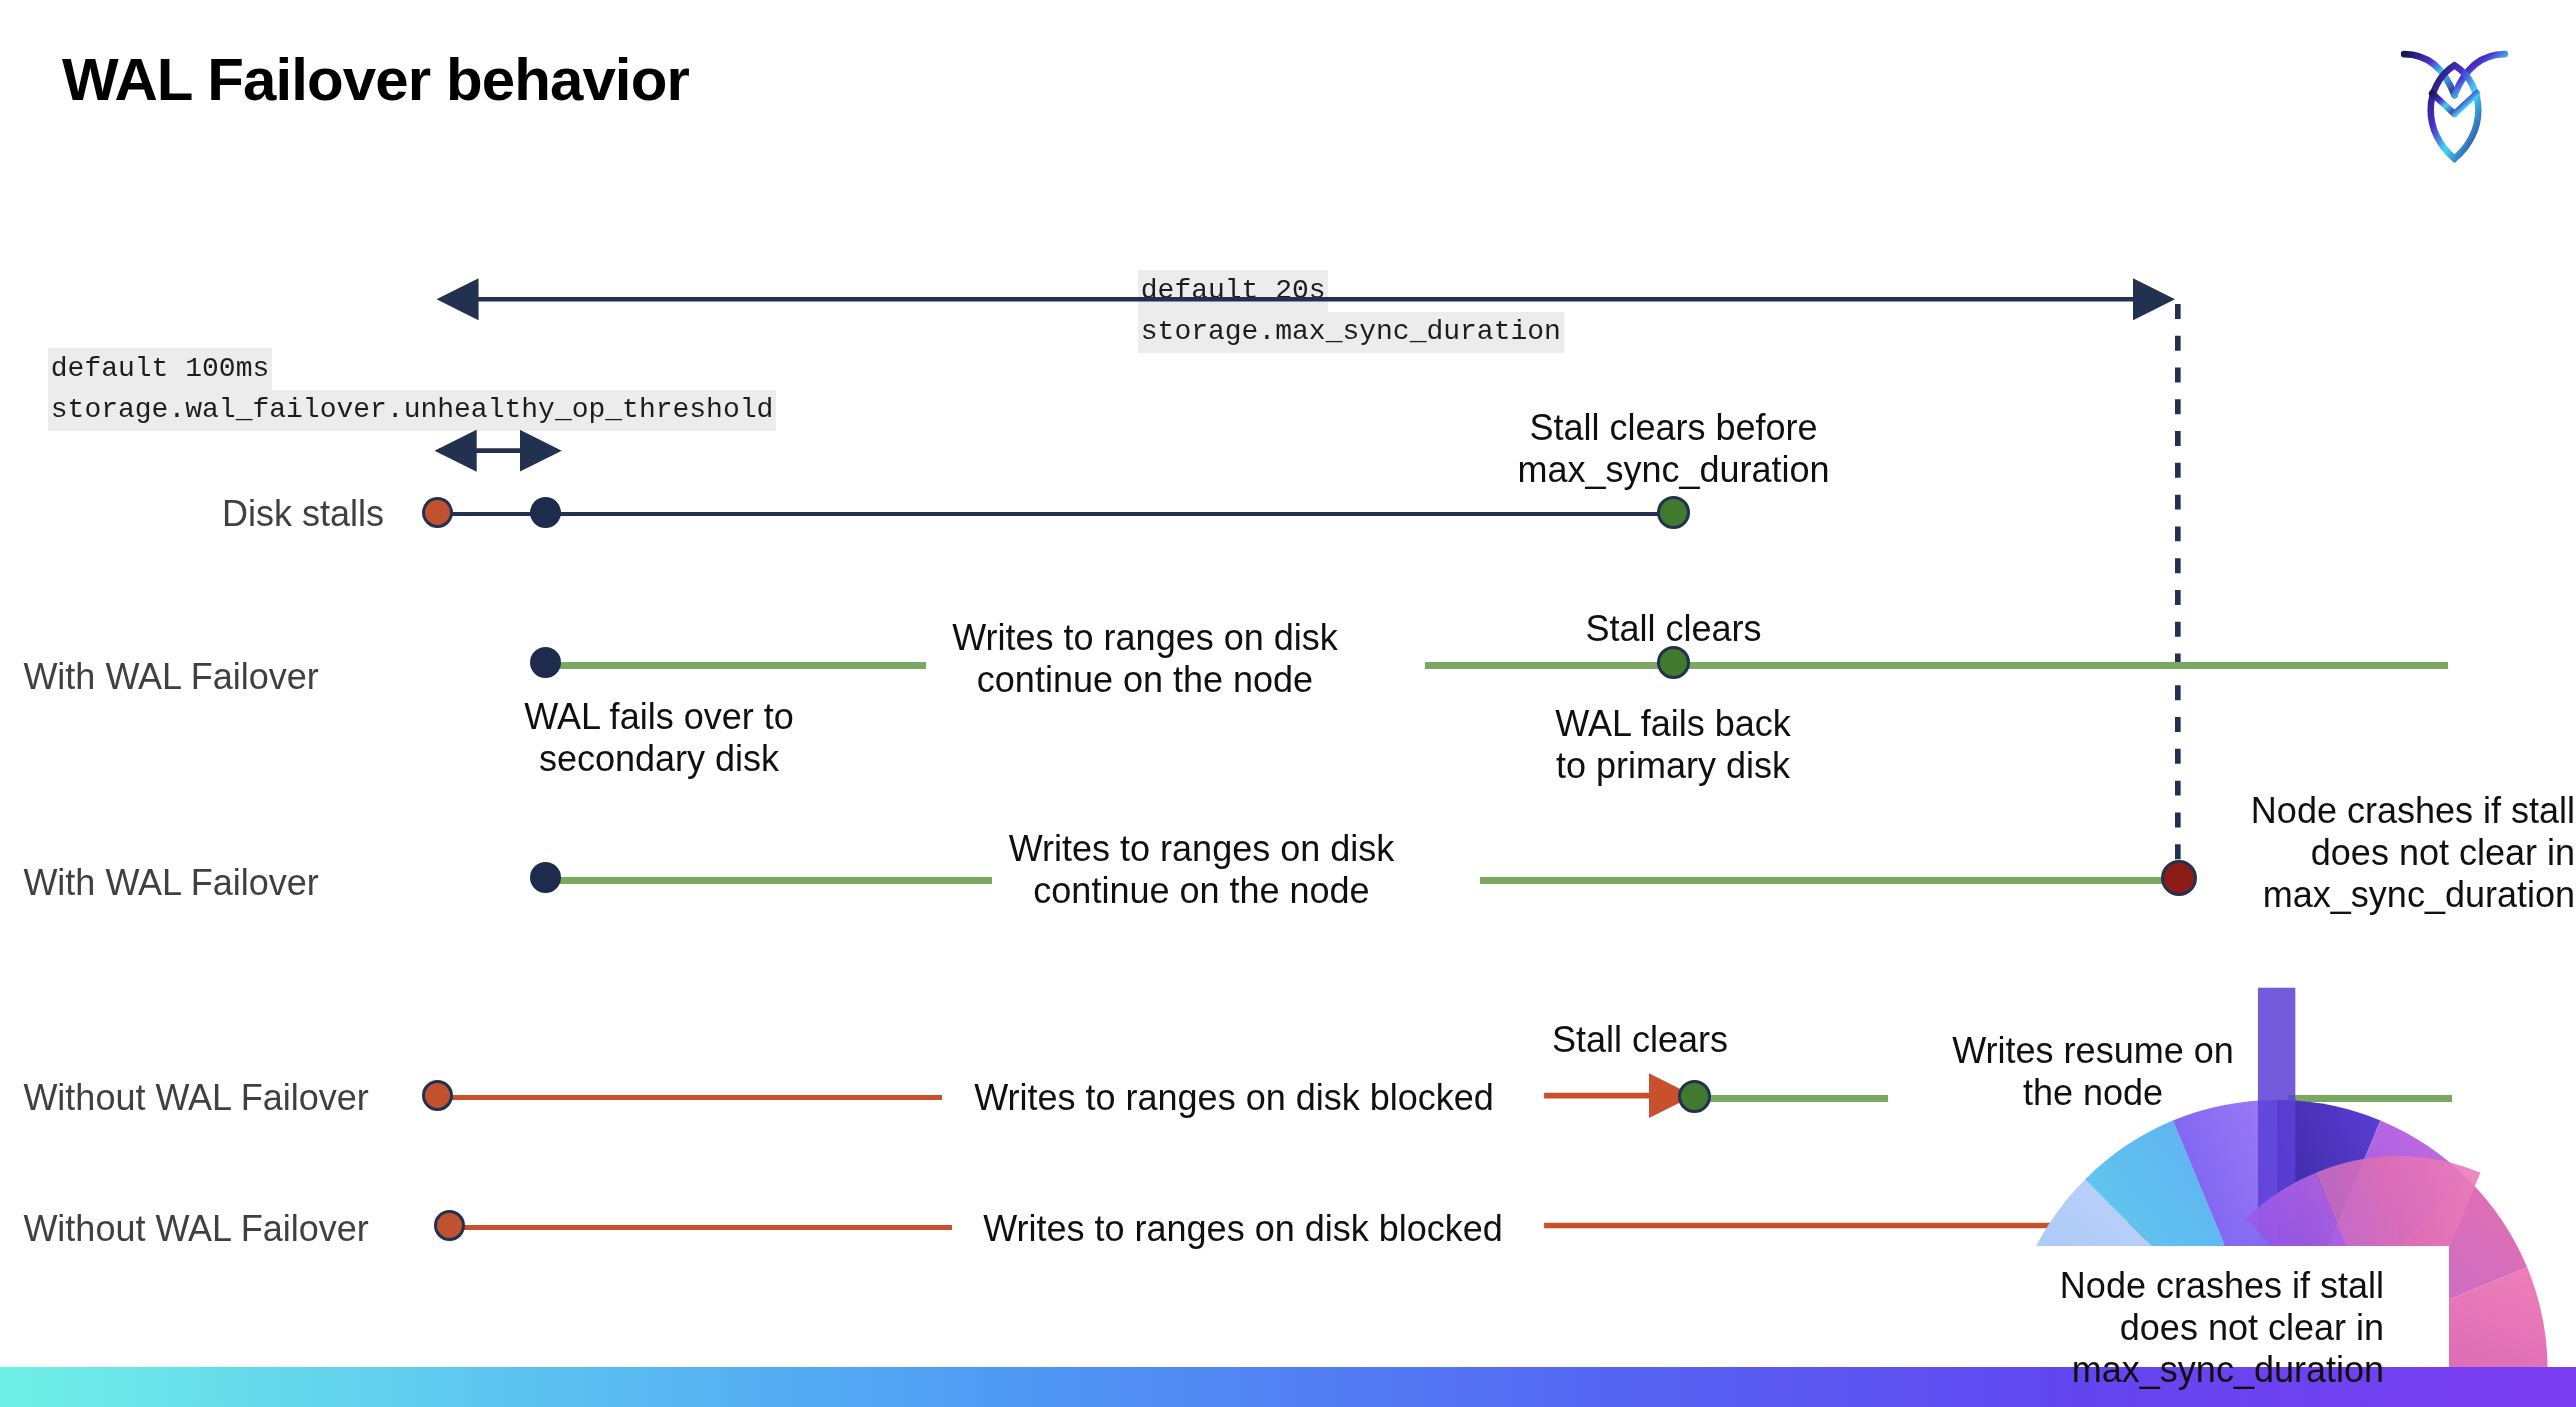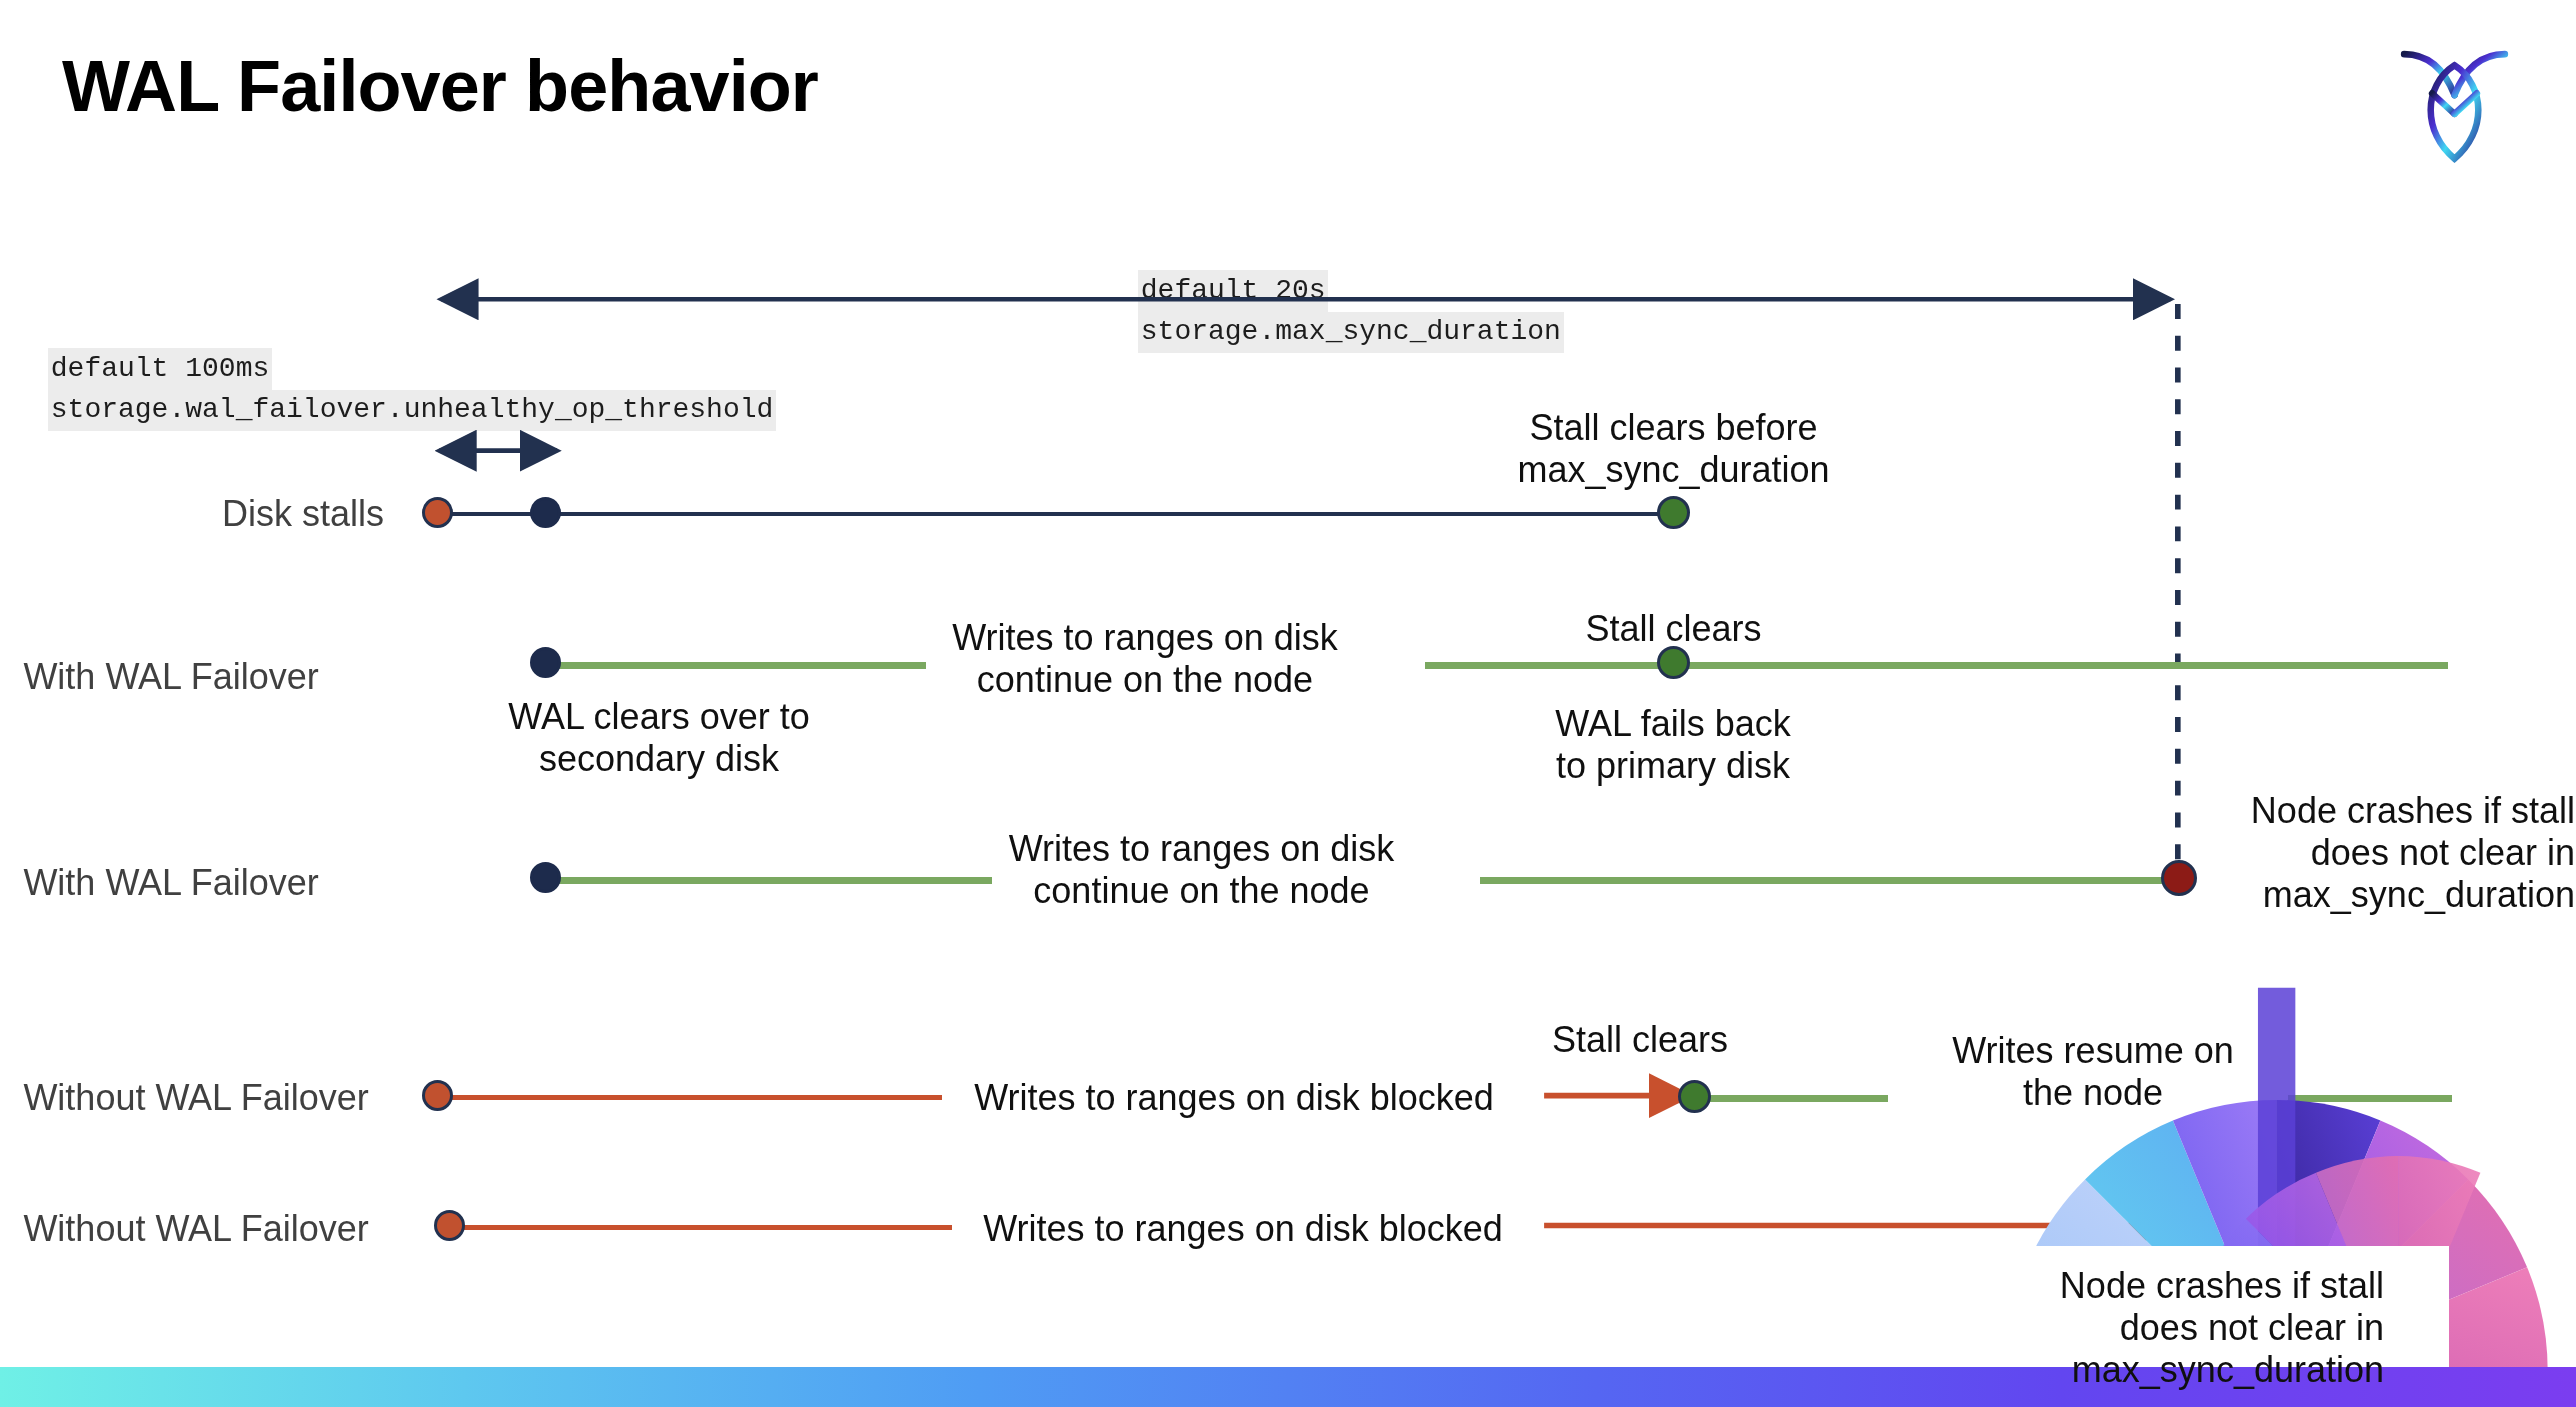--- a/index.html
+++ b/index.html
@@ -16,21 +16,21 @@
     height: 1408px;
     background: #ffffff;
     overflow: hidden;
   }
 
   
   #title {
     position: absolute;
     left: 62px;
     top: 45px;
-    font-size: 72px;
+    font-size: 60px;
     font-weight: bold;
     letter-spacing: -0.9px;
     color: #000000;
     white-space: nowrap;
     font-family: "Liberation Sans", sans-serif;
   }
 
   
   #logo {
     position: absolute;
@@ -216,21 +216,21 @@
 
   <div class="seg green" style="left:545px; top:662px; width:381px;"></div>
   <div class="seg green" style="left:1425px; top:662px; width:1023px;"></div>
 
   <div class="dot navy" style="left:530px; top:647px; width:31px; height:31px;"></div>
   <div class="dot green" style="left:1657px; top:646px; width:33px; height:33px;"></div>
 
   <div class="dtext center" style="left:944px; top:617px; width:402px;">Writes to ranges on disk
 continue on the node</div>
   <div class="dtext center" style="left:1510px; top:608px; width:327px;">Stall clears</div>
-  <div class="dtext center" style="left:472px; top:696px; width:374px;">WAL clears over to
+  <div class="dtext center" style="left:472px; top:696px; width:374px;">WAL fails over to
 secondary disk</div>
   <div class="dtext center" style="left:1500px; top:703px; width:346px;">WAL fails  back
 to primary disk</div>
 
   <div class="rowlabel" style="left:23.4px; top:862px;">With WAL Failover</div>
 
   <div class="seg green" style="left:545px; top:877px; width:447px;"></div>
   <div class="seg green" style="left:1480px; top:877px; width:692px;"></div>
 
   <div class="dot navy" style="left:530px; top:862px; width:31px; height:31px;"></div>

